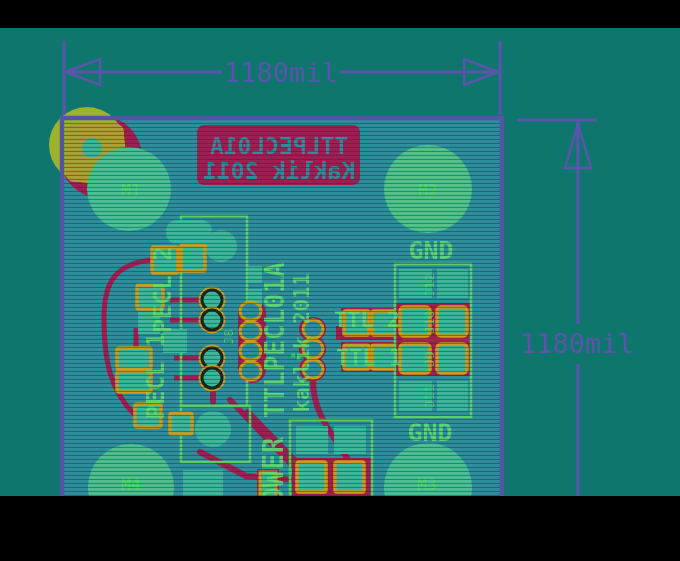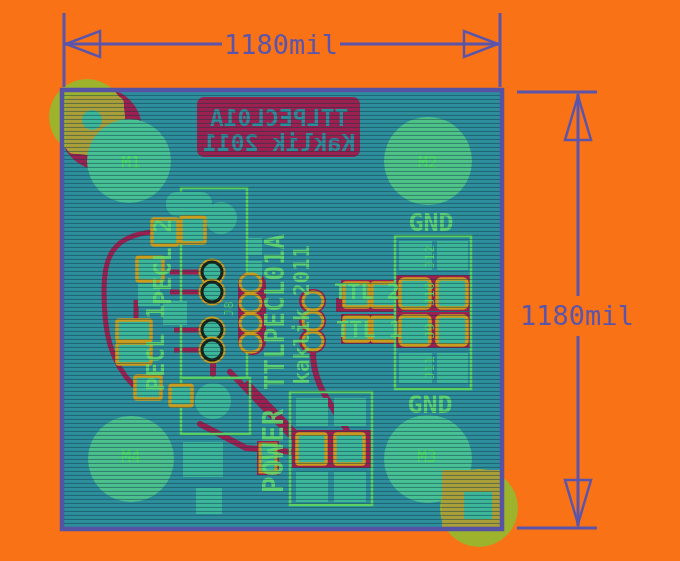--- a/index.html
+++ b/index.html
@@ -1,17 +1,17 @@
 <!DOCTYPE html>
 <html><head>
 <meta charset="utf-8">
 <style>
   html,body{margin:0;padding:0;background:#000;}
-  .stage{position:relative;width:680px;height:561px;background:#f97316;overflow:hidden;
-         font-family:"DejaVu Sans Mono", monospace;}
+  .stage{position:relative;width:680px;height:468px;background:#0f766e;overflow:hidden;
+         font-family:"DejaVu Sans Mono", monospace;margin-top:28px;}
   svg{position:absolute;left:0;top:0;}
   text{font-family:"DejaVu Sans Mono", monospace;}
   .dimtxt{font-size:27px;fill:#5a55ab;}
   .silk-big{fill:#64dd70;fill-opacity:0.88;}
   .silk-label{fill:#4ee05c;fill-opacity:0.95;}
   .jdes{font-size:13px;fill:#56d964;fill-opacity:0.9;}
   .mirror-txt{font-size:23px;font-weight:bold;fill:#2e8e9c;}
 </style>
 </head>
 <body>

